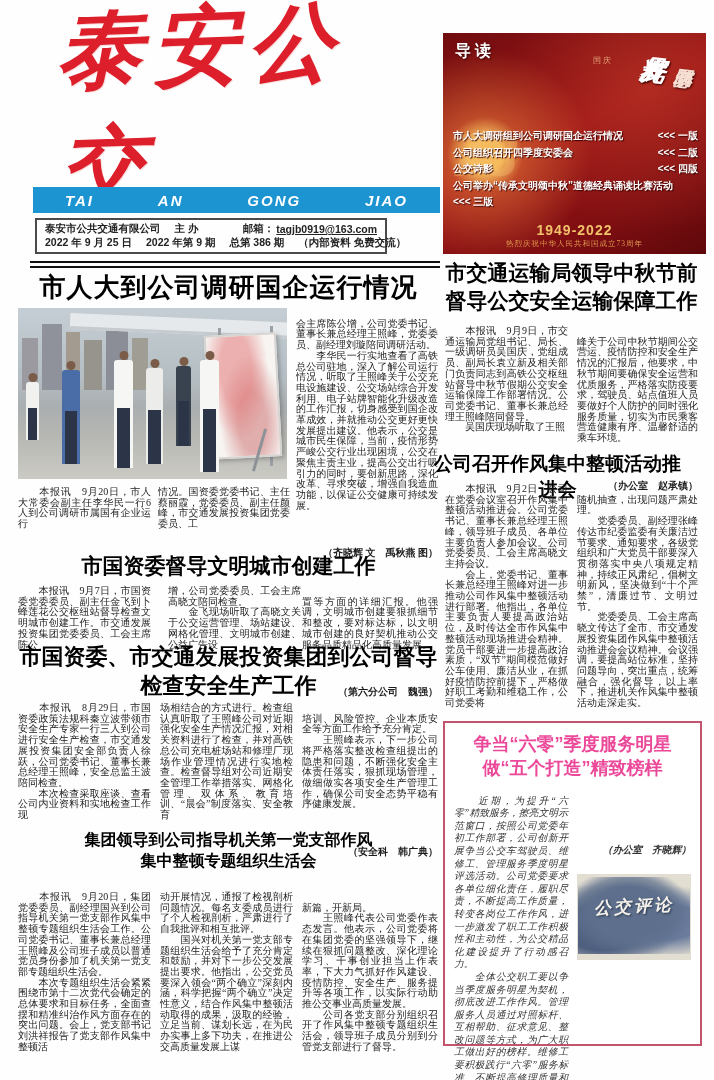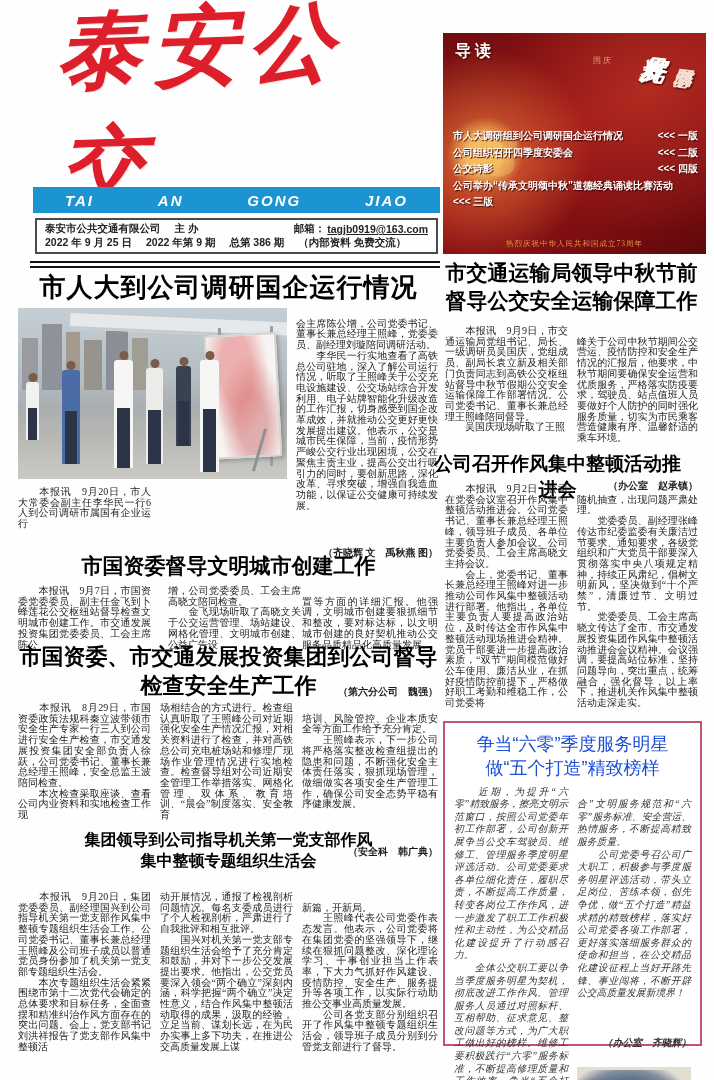--- a/index.html
+++ b/index.html
@@ -5,21 +5,21 @@
   html,body{margin:0;padding:0;background:#e9e9e7;}
   .page{position:relative;width:714px;height:1080px;background:#fefefe;margin:0 auto;overflow:hidden;
         font-family:"Liberation Serif","DejaVu Serif",serif;color:#1c1c1c;}
   
   .brand{position:absolute;left:58px;top:26px;width:382px;height:156px;display:flex;align-items:center;justify-content:center;
          color:#dc1f2a;font-size:86px;font-weight:bold;font-style:italic;letter-spacing:10px;
          font-family:"DejaVu Serif",serif;transform:rotate(-2deg);text-shadow:1px 1px 0 #e85a5a33;}
   .pybar{position:absolute;left:33px;top:187px;width:407px;height:26px;background:#1d94d2;
          display:flex;justify-content:space-around;align-items:center;color:#fff;
          font-family:"Liberation Sans","DejaVu Sans",sans-serif;font-style:italic;font-weight:bold;font-size:15px;letter-spacing:2px;}
-  .infobox{position:absolute;left:35px;top:218px;width:403px;height:36px;border:2px solid #4a4a4a;
+  .infobox{position:absolute;left:35px;top:218px;width:352px;height:36px;border:2px solid #4a4a4a;
            font-family:"Liberation Sans","DejaVu Sans",sans-serif;font-size:10.5px;font-weight:bold;color:#222;
            display:flex;flex-direction:column;justify-content:space-evenly;padding:2px 8px;box-sizing:border-box;}
   .inforow{display:flex;gap:14px;align-items:center;white-space:nowrap;}
   .email{text-decoration:underline;color:#222;}
   .drule{position:absolute;left:30px;top:261px;width:410px;height:3px;border-top:2px solid #111;border-bottom:2px solid #111;}
   
   .guide{position:absolute;left:443px;top:33px;width:263px;height:221px;overflow:hidden;
          background:
            radial-gradient(circle at 16% 55%, rgba(255,205,100,.9) 0 7%, rgba(235,130,60,.5) 15%, rgba(160,30,25,0) 42%),
            radial-gradient(circle at 78% 25%, rgba(200,70,45,.45), rgba(120,15,15,0) 55%),
@@ -58,21 +58,21 @@
          background-image:radial-gradient(at 42% 28%,rgba(226,120,120,.55) 0 28%,transparent 58%),
                           radial-gradient(at 62% 72%,rgba(196,88,88,.45) 0 24%,transparent 55%);}
   .leg{position:absolute;width:3px;background:#9aa0a6;}
   .per{position:absolute;border-radius:3px 3px 0 0;}
   .per::before{content:"";position:absolute;top:-9px;left:50%;transform:translateX(-50%);
                width:9px;height:9px;border-radius:50%;background:#7a5c49;}
   .per::after{content:"";position:absolute;top:44%;left:14%;width:72%;height:56%;background:#2c3547;}
   
   .feature{position:absolute;left:443px;top:721px;width:259px;height:325px;border:2px solid #c2546e;
            background:#fff;box-sizing:border-box;}
-  .fhl{text-align:center;font-weight:400;font-size:18px;line-height:1.35;color:#1d4ed8;margin:9px 6px 5px;
+  .fhl{text-align:center;font-weight:700;font-size:18px;line-height:1.35;color:#ec4899;margin:9px 6px 14px;
        white-space:pre-line;font-family:"Liberation Sans","DejaVu Sans",sans-serif;}
   .fcols{display:flex;gap:9px;padding:0 9px;}
   .fcol{flex:1;font-style:italic;font-size:9.8px;line-height:12.6px;text-align:justify;
         white-space:pre-line;color:#333;font-family:"Liberation Serif","DejaVu Serif",serif;}
   .stamp{position:relative;height:86px;margin-top:5px;background:#e3ded2;overflow:hidden;}
   .blob{position:absolute;inset:3px 1px 6px 1px;
         background:radial-gradient(ellipse at 45% 45%,#5d6f8c 0 42%,rgba(93,111,140,.7) 58%,rgba(93,111,140,0) 74%),
                    radial-gradient(ellipse at 78% 58%,#6a7b9c 0 28%,transparent 58%),
                    radial-gradient(ellipse at 22% 66%,#4e5f7f 0 32%,transparent 62%);}
   .stxt{position:absolute;top:26px;left:8px;right:8px;text-align:center;color:#f5f2ea;font-size:17px;
@@ -126,20 +126,21 @@
       </div>
       <div class="gitem">
         <span>公交诗影</span>
         <span>&lt;&lt;&lt; 四版</span>
       </div>
       <div class="gitem">
         <span>公司举办“传承文明颂中秋”道德经典诵读比赛活动</span>
         <span>&lt;&lt;&lt; 三版</span>
       </div>
     </div>
+    <div class="gyears">1949-2022</div>
     <div class="ganniv">热烈庆祝中华人民共和国成立73周年</div>
   </div>
 
   <div class="hl" style="left:18px;top:270px;width:421px;font-size:26px;letter-spacing:1px;">市人大到公司调研国企运行情况</div>
 
   <div class="photo">
     <div class="bld" style="left:4px;top:30px;width:16px;height:52px;background:#9a9aa0"></div>
     <div class="bld" style="left:24px;top:16px;width:20px;height:66px;background:#8f929b"></div>
     <div class="bld" style="left:48px;top:24px;width:14px;height:58px;background:#a39a90"></div>
     <div class="bld" style="left:66px;top:32px;width:18px;height:50px;background:#97948e"></div>
@@ -157,20 +158,21 @@
     <div class="per" style="left:158px;top:58px;width:15px;height:80px;background:#39424f"></div>
     <div class="per" style="left:182px;top:52px;width:19px;height:112px;background:#f6f6f4"></div>
   </div>
 
   <div class="bcol" style="left:296px;top:308px;width:142px;">
     <span>会主席陈公增，公司党委书记、董事长兼总经理王照峰，党委委员、副经理刘璇陪同调研活动。
 　　李华民一行实地查看了高铁总公司驻地，深入了解公司运行情况，听取了王照峰关于公交充电设施建设、公交场站综合开发利用、电子站牌智能化升级改造的工作汇报，切身感受到国企改革成效，并就推动公交更好更快发展提出建议。他表示，公交是城市民生保障，当前，疫情形势严峻公交行业出现困境，公交在聚焦主责主业，提高公交出行吸引力的同时，要创新思路，深化改革、寻求突破，增强自我造血功能，以保证公交健康可持续发展。</span>
     <span class="byline">（齐晓辉 文　禹秋燕 图）</span>
   </div>
   <div class="bcol" style="left:18px;top:487px;width:133px;">　　本报讯　9月20日，市人大常委会副主任李华民一行6人到公司调研市属国有企业运行</div>
+  <div class="bcol" style="left:158px;top:487px;width:132px;">情况。国资委党委书记、主任蔡丽霞，党委委员、副主任颜峰，市交通发展投资集团党委委员、工</div>
 
   <div class="hl" style="left:18px;top:552px;width:421px;font-size:21px;">市国资委督导文明城市创建工作</div>
   <div class="bcol" style="left:18px;top:586px;width:133px;">　　本报讯　9月7日，市国资委党委委员、副主任金飞到卜蜂莲花公交枢纽站督导检查文明城市创建工作。市交通发展投资集团党委委员、工会主席陈公</div>
   <div class="bcol" style="left:168px;top:586px;width:133px;">增，公司党委委员、工会主席高晓文陪同检查。
 　　金飞现场听取了高晓文关于公交运营管理、场站建设、网格化管理、文明城市创建、公益广告设</div>
   <div class="bcol" style="left:302px;top:586px;width:136px;">
     <span>置等方面的详细汇报。他强调，文明城市创建要狠抓细节和整改，要对标达标，以文明城市创建的良好契机推动公交服务品质精品化高质量发展。</span>
     <span class="byline">（第六分公司　魏强）</span>
   </div>
 
@@ -217,22 +219,20 @@
     <span class="byline">（党办　刘丰）</span>
   </div>
 
   <div class="feature">
     <div class="fhl">争当“六零”季度服务明星
 做“五个打造”精致榜样</div>
     <div class="fcols">
       <div class="fcol">　　近期，为提升“六零”精致服务，擦亮文明示范窗口，按照公司党委年初工作部署，公司创新开展争当公交车驾驶员、维修工、管理服务季度明星评选活动。公司党委要求各单位细化责任，履职尽责，不断提高工作质量，转变各岗位工作作风，进一步激发了职工工作积极性和主动性，为公交精品化建设提升了行动感召力。
 　　全体公交职工要以争当季度服务明星为契机，彻底改进工作作风。管理服务人员通过对照标杆、互相帮助、征求意见、整改问题等方式，为广大职工做出好的榜样。维修工要积极践行“六零”服务标准，不断提高修理质量和工作效率，争当“五个打造”的能工巧匠。驾驶员要认真遵循“泰山百</div>
       <div class="fcol">
-        <span>合”文明服务规范和“六零”服务标准、安全营运、热情服务，不断提高精致服务质量。
-　　公司党委号召公司广大职工，积极参与季度服务明星评选活动，带头立足岗位、苦练本领，创先争优，做“五个打造”精益求精的精致榜样，落实好公司党委各项工作部署，更好落实落细服务群众的使命和担当，在公交精品化建设征程上当好开路先锋、事业闯将，不断开辟公交高质量发展新境界！</span>
         <span class="byline">（办公室　齐晓辉）</span>
         <div class="stamp">
           <div class="blob"></div>
           <div class="stxt">公交评论</div>
           
         </div>
       </div>
     </div>
   </div>
 

